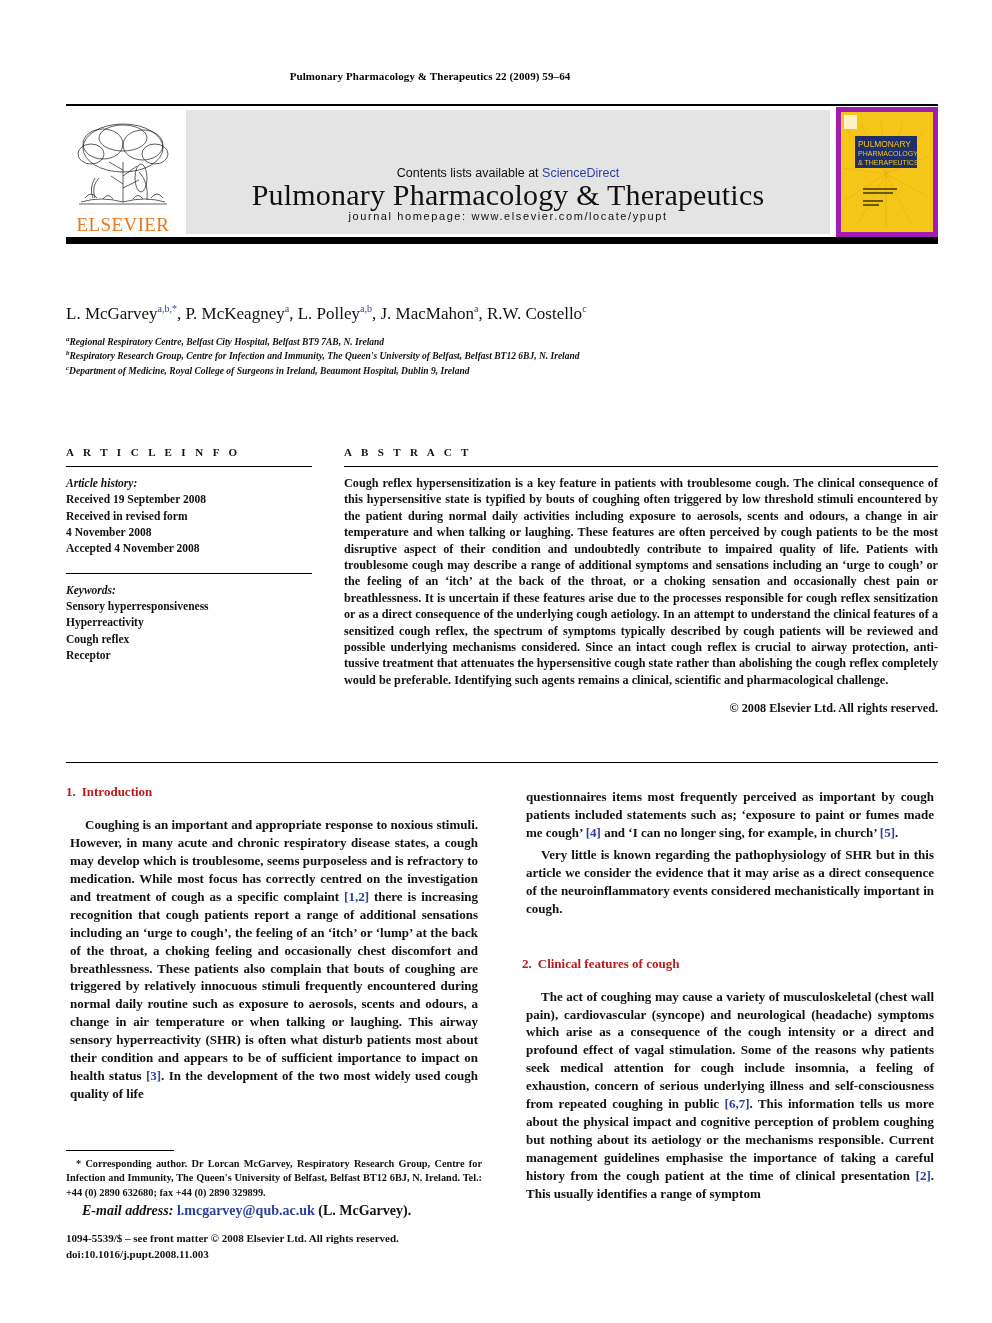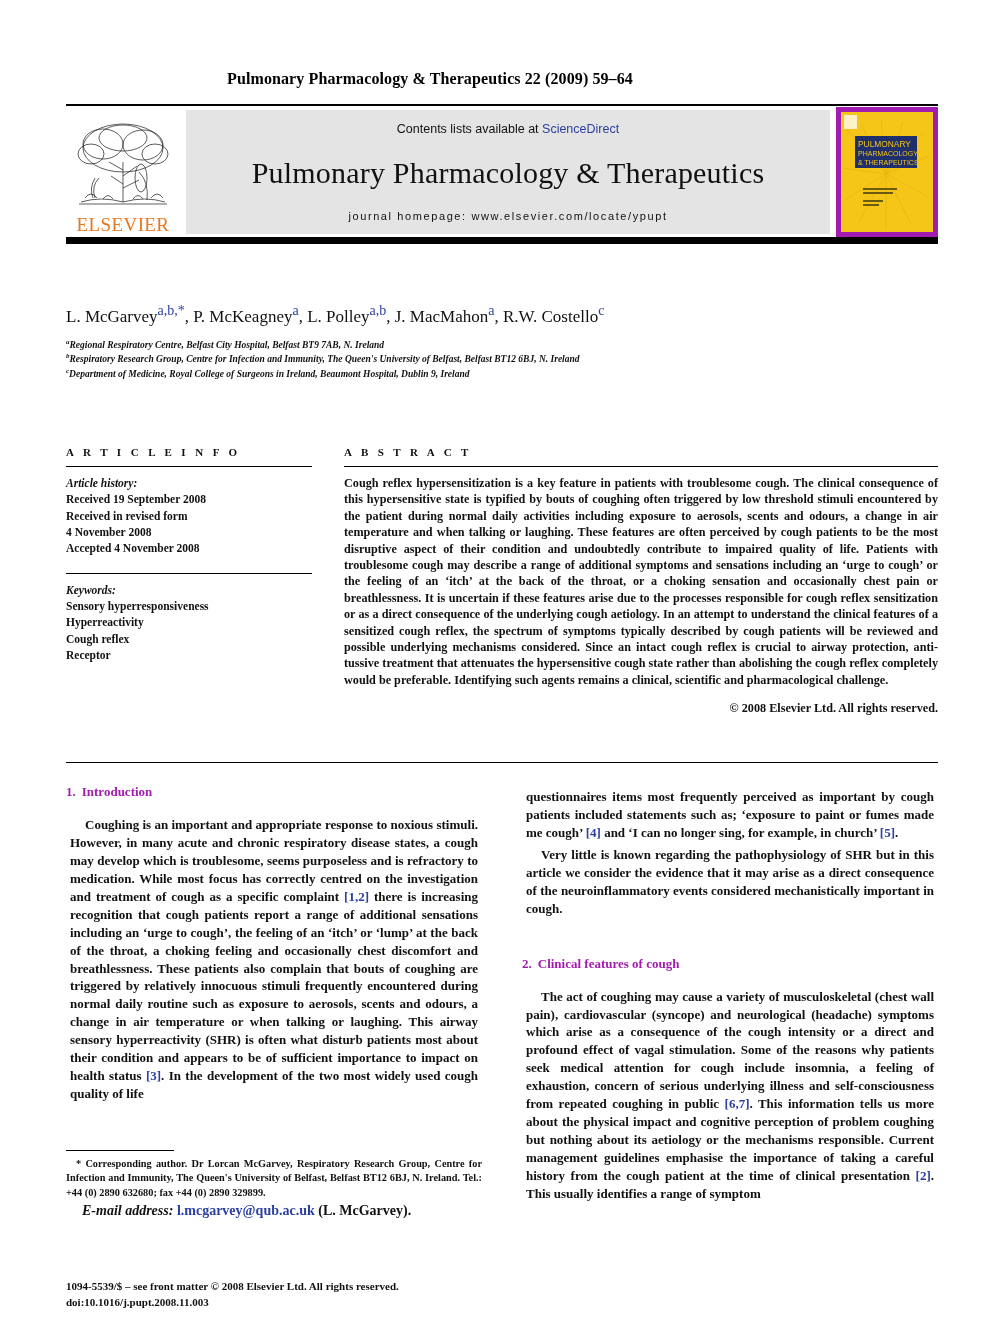--- a/index.html
+++ b/index.html
@@ -23,21 +23,21 @@
   }
 
   
   .running-head {
     position: absolute;
     left: 0; top: 70px;
     width: 860px;
     text-align: center;
     font-family: "Liberation Serif", serif;
     font-weight: bold;
-    font-size: 16px;
+    font-size: 11px;
     letter-spacing: 0.1px;
   }
 
   
   .masthead {
     position: absolute;
     left: 66px; top: 104px;
     width: 872px;
   }
   .rule-thin {
@@ -76,21 +76,21 @@
     margin-top: 1px;
   }
   .banner {
     flex: 1 1 auto;
     background: #e4e4e4;
     margin-left: 6px;
     margin-right: 6px;
     display: flex;
     flex-direction: column;
     align-items: center;
-    justify-content: space-between;
+    justify-content: flex-end;
     padding: 12px 0 12px 0;
     box-sizing: border-box;
   }
   .contents-line {
     font-family: "Liberation Sans", sans-serif;
     font-size: 12.5px;
     color: #111;
   }
   .contents-line .sd {
     color: #2b3fa0;
@@ -133,21 +133,21 @@
     margin: 0;
     letter-spacing: 0.1px;
   }
   .authors {
     margin-top: 17px;
     font-family: "Liberation Serif", serif;
     font-size: 17px;
     color: #111;
   }
   .authors sup {
-    font-size: 14px;
+    font-size: 10px;
     color: #2b3fa0;
     vertical-align: super;
   }
   .affiliations {
     margin-top: 11px;
   }
   .affiliation {
     font-family: "Liberation Serif", serif;
     font-style: italic;
     font-weight: bold;
@@ -230,21 +230,21 @@
     width: 416px;
     flex: 0 0 416px;
   }
   .bgap { flex: 0 0 40px; }
 
   h2.section-head {
     font-family: "Liberation Serif", serif;
     font-weight: bold;
     font-size: 13px;
     margin: 0 0 16px 0;
-    color: #a21caf;
+    color: #b91c1c;
   }
   h2.section-head .num { margin-right: 6px; }
   .para {
     font-family: "Liberation Serif", serif;
     font-weight: bold;
     font-size: 13px;
     line-height: 1.38;
     text-align: justify;
     text-indent: 15px;
     margin: 4px;
@@ -281,21 +281,21 @@
     line-height: 1.4;
     color: #111;
     text-indent: 16px;
     margin-top: 1px;
   }
   .fn-email .lead { font-style: italic; }
   .fn-email a, .link { color: #2b3fa0; text-decoration: none; }
 
   .issn-block {
     position: absolute;
-    left: 66px; top: 1279px;
+    left: 66px; top: 1231px;
     width: 500px;
     font-family: "Liberation Serif", serif;
     font-weight: bold;
     font-size: 11px;
     line-height: 1.45;
     color: #111;
   }
 </style>
 </head>
 <body>

